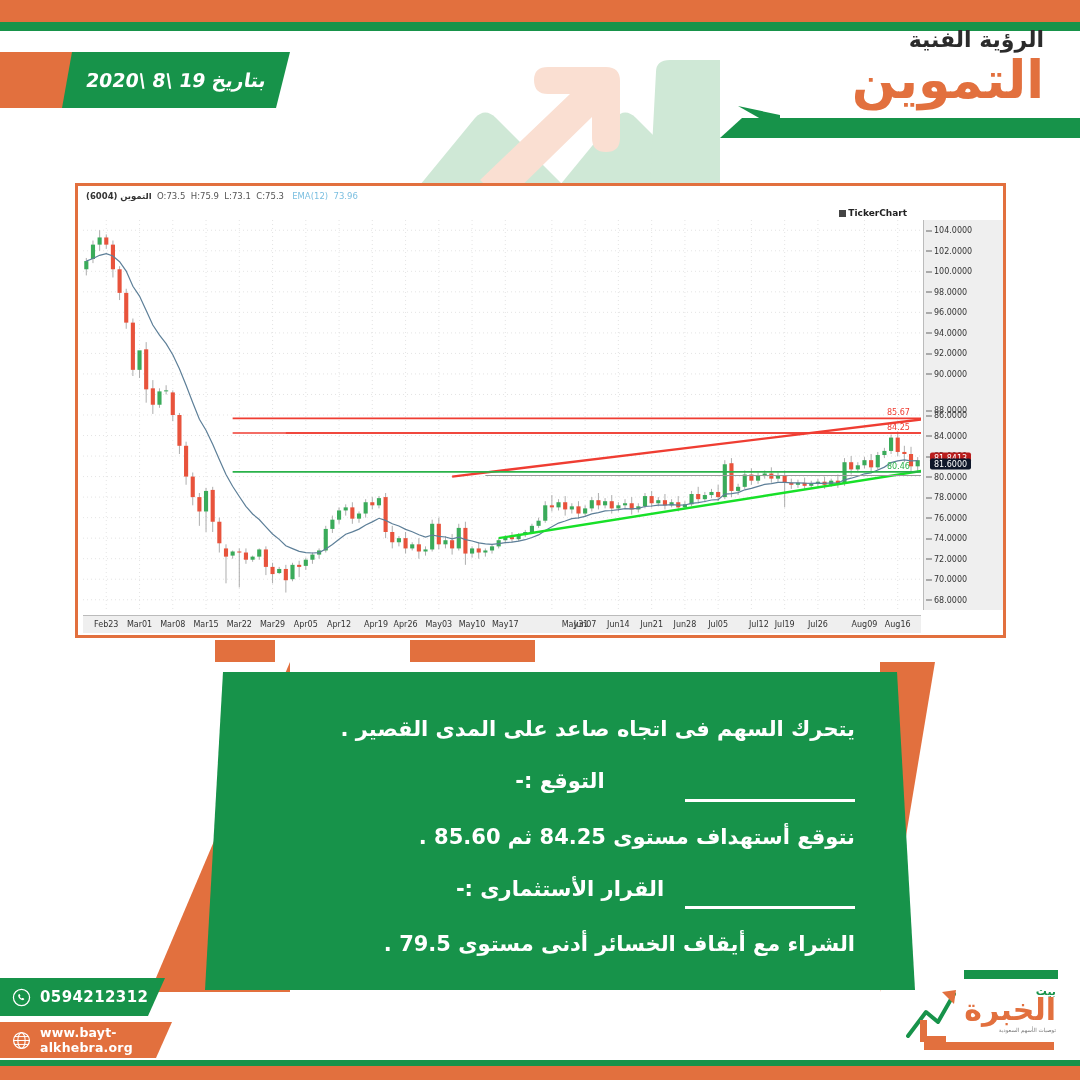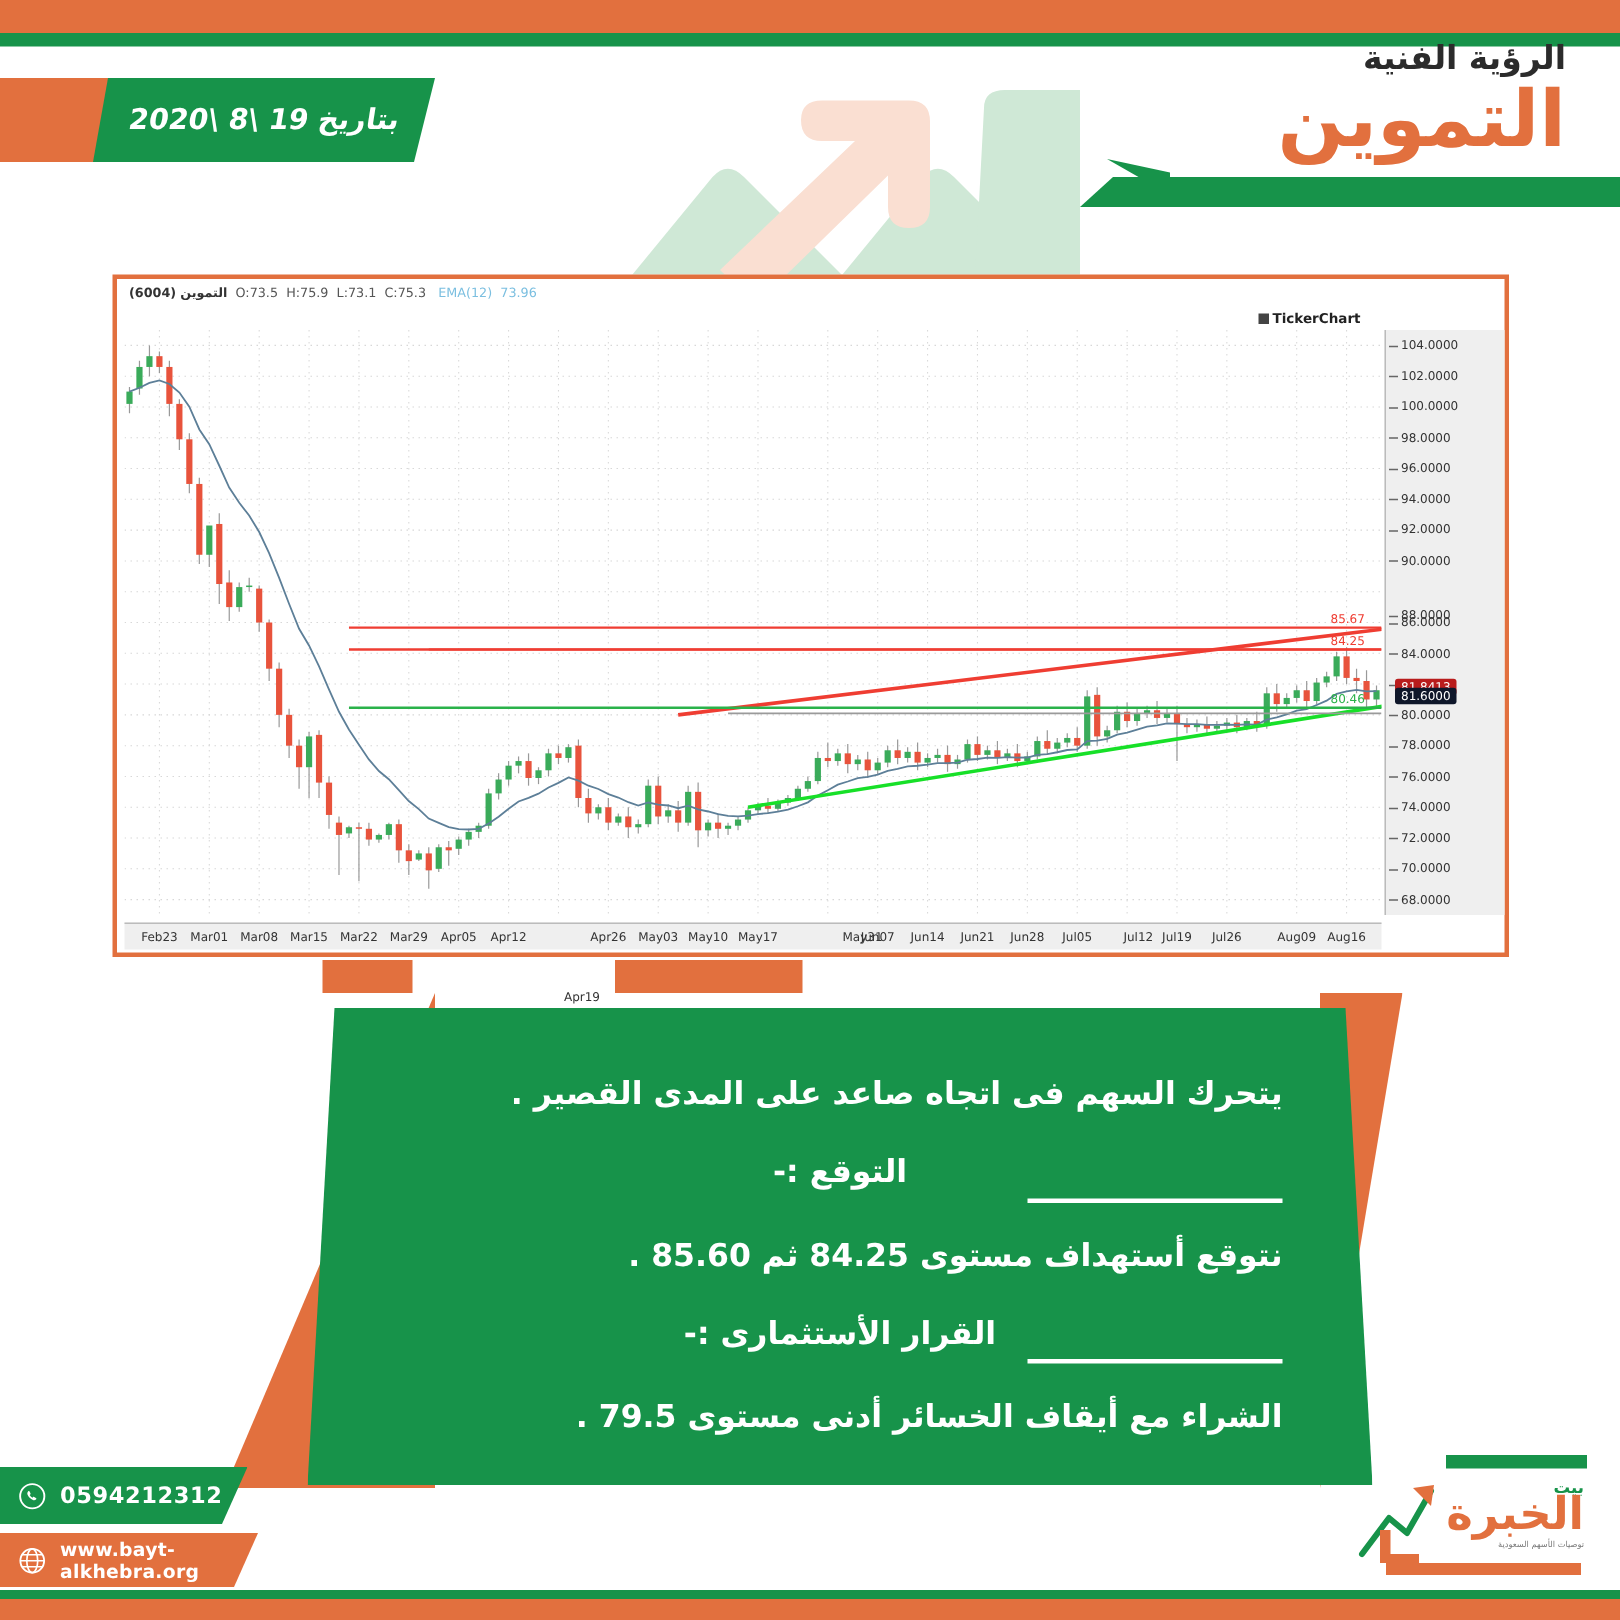--- a/index.html
+++ b/index.html
@@ -551,21 +551,21 @@
       </div>
     <div class="xaxis" id="xaxis">
         <div class="xtick" style="left: 23.2778px;">Feb23</div>
         <div class="xtick" style="left: 56.5317px;">Mar01</div>
         <div class="xtick" style="left: 89.7857px;">Mar08</div>
         <div class="xtick" style="left: 123.04px;">Mar15</div>
         <div class="xtick" style="left: 156.294px;">Mar22</div>
         <div class="xtick" style="left: 189.548px;">Mar29</div>
         <div class="xtick" style="left: 222.802px;">Apr05</div>
         <div class="xtick" style="left: 256.056px;">Apr12</div>
-        <div class="xtick" style="left: 305px; margin-top: 40px;">Apr19</div>
+        <div class="xtick" style="left: 293px;">Apr19</div>
         <div class="xtick" style="left: 322.563px;">Apr26</div>
         <div class="xtick" style="left: 355.817px;">May03</div>
         <div class="xtick" style="left: 389.071px;">May10</div>
         <div class="xtick" style="left: 422.325px;">May17</div>
         <div class="xtick" style="left: 492px;">May31</div>
         <div class="xtick" style="left: 502.135px;">Jun07</div>
         <div class="xtick" style="left: 535.389px;">Jun14</div>
         <div class="xtick" style="left: 568.643px;">Jun21</div>
         <div class="xtick" style="left: 601.897px;">Jun28</div>
         <div class="xtick" style="left: 635.151px;">Jul05</div>

